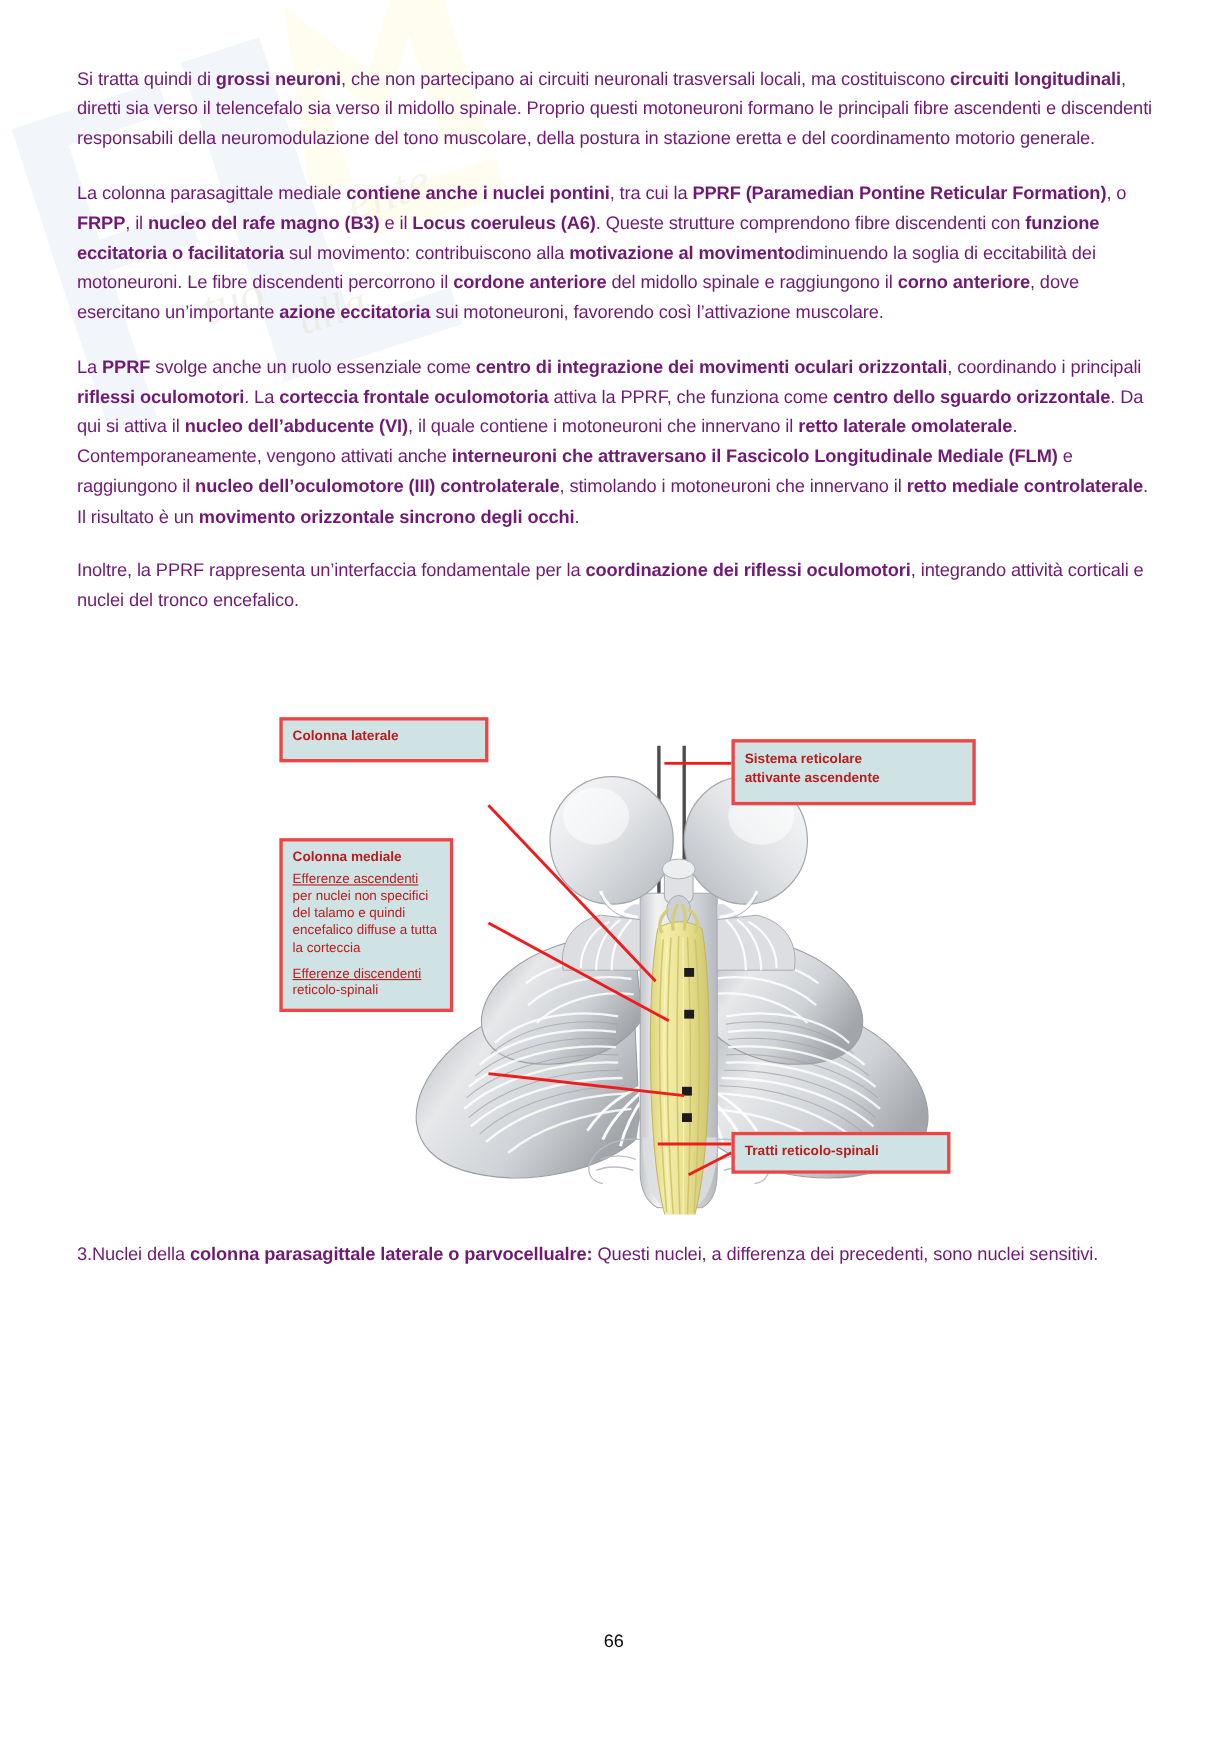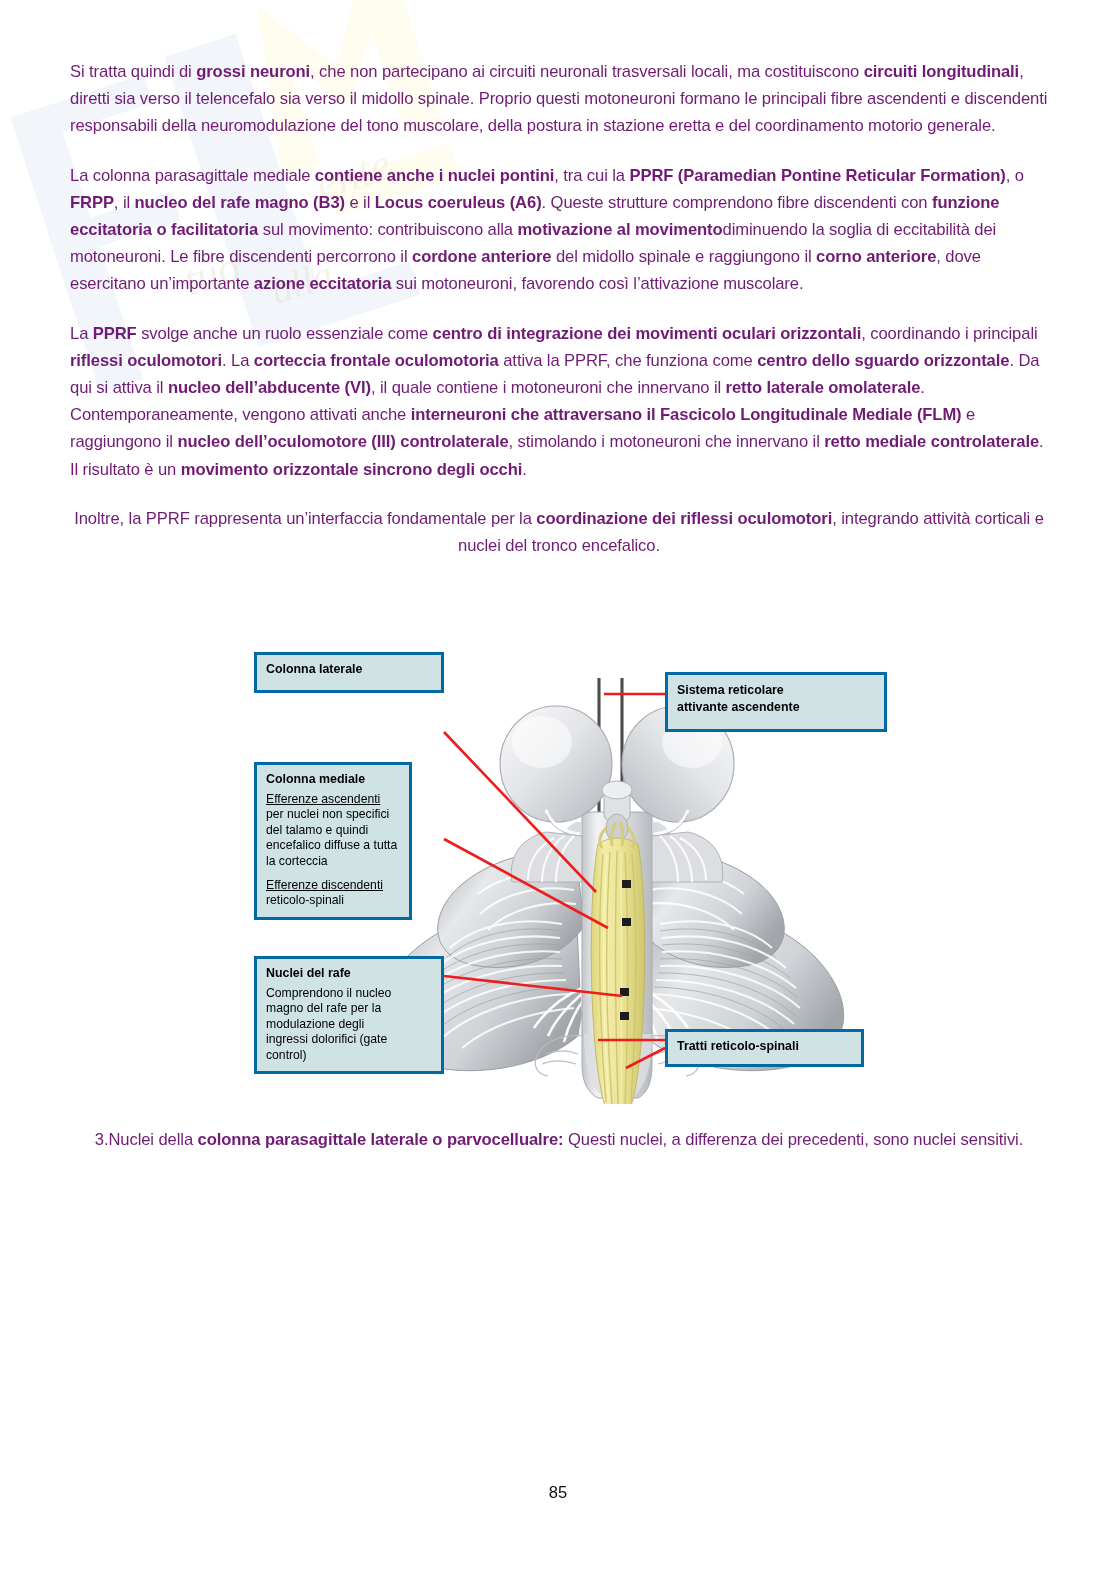--- a/index.html
+++ b/index.html
@@ -43,42 +43,42 @@
   }
 
   p.para {
     margin: 0 0 22px 0;
     font-size: 16.6px;
     line-height: 27.2px;
     text-align: left;
     color: #701a75;
     letter-spacing: -0.1px;
   }
-  p.para:last-child { margin-bottom: 0; text-align: center; }
+  p.para:last-child { margin-bottom: 0; }
   b { font-weight: 700; }
 
   
   .figure {
     position: absolute;
     left: 246px;
     top: 636px;
     width: 630px;
     height: 468px;
   }
   .figure svg { display: block; }
 
   
   .callout {
     position: absolute;
     box-sizing: border-box;
     background: #cfe3e4;
-    border: 3px solid #0369a1;
+    border: 3px solid #ef4444;
     padding: 6px 8px 8px 9px;
     font-family: "Liberation Sans", sans-serif;
-    color: #000000;
+    color: #b91c1c;
   }
   .callout .c-title {
     font-size: 12.4px;
     font-weight: 700;
     line-height: 16px;
     margin-bottom: 5px;
     white-space: nowrap;
   }
   .callout .c-body {
     font-size: 12.2px;
@@ -356,42 +356,32 @@
         <span>per nuclei non specifici</span><br>
         <span>del talamo  e quindi</span><br>
         <span>encefalico diffuse a tutta</span><br>
         <span>la corteccia</span>
         <div class="c-gap"></div>
         <span class="u">Efferenze discendenti</span><br>
         <span>reticolo-spinali</span>
       </div>
     </div>
 
-    <div class="callout cal-rafe">
-      <div class="c-title">Nuclei del rafe</div>
-      <div class="c-body">
-        <span>Comprendono il nucleo</span><br>
-        <span>magno del rafe per la</span><br>
-        <span>modulazione degli</span><br>
-        <span>ingressi dolorifici (gate</span><br>
-        <span>control)</span>
-      </div>
-    </div>
 
     <div class="callout cal-sistema">
       <div class="c-title">
         <span>Sistema reticolare</span><br>
         <span>attivante ascendente</span>
       </div>
     </div>
 
     <div class="callout cal-tratti">
       <div class="c-title" style="margin-bottom:4px;">Tratti reticolo-spinali</div>
     </div>
   </div>
 
   <div style="position:absolute; left:70px; top:1126px; width:978px;">
     <p class="para">3.Nuclei della <b>colonna parasagittale laterale o parvocellualre:</b> Questi nuclei, a differenza dei precedenti, sono nuclei sensitivi.</p>
   </div>
 
-  <div class="page-number">85</div>
+  <div class="page-number">66</div>
 
 </div>
 
 </body></html>

